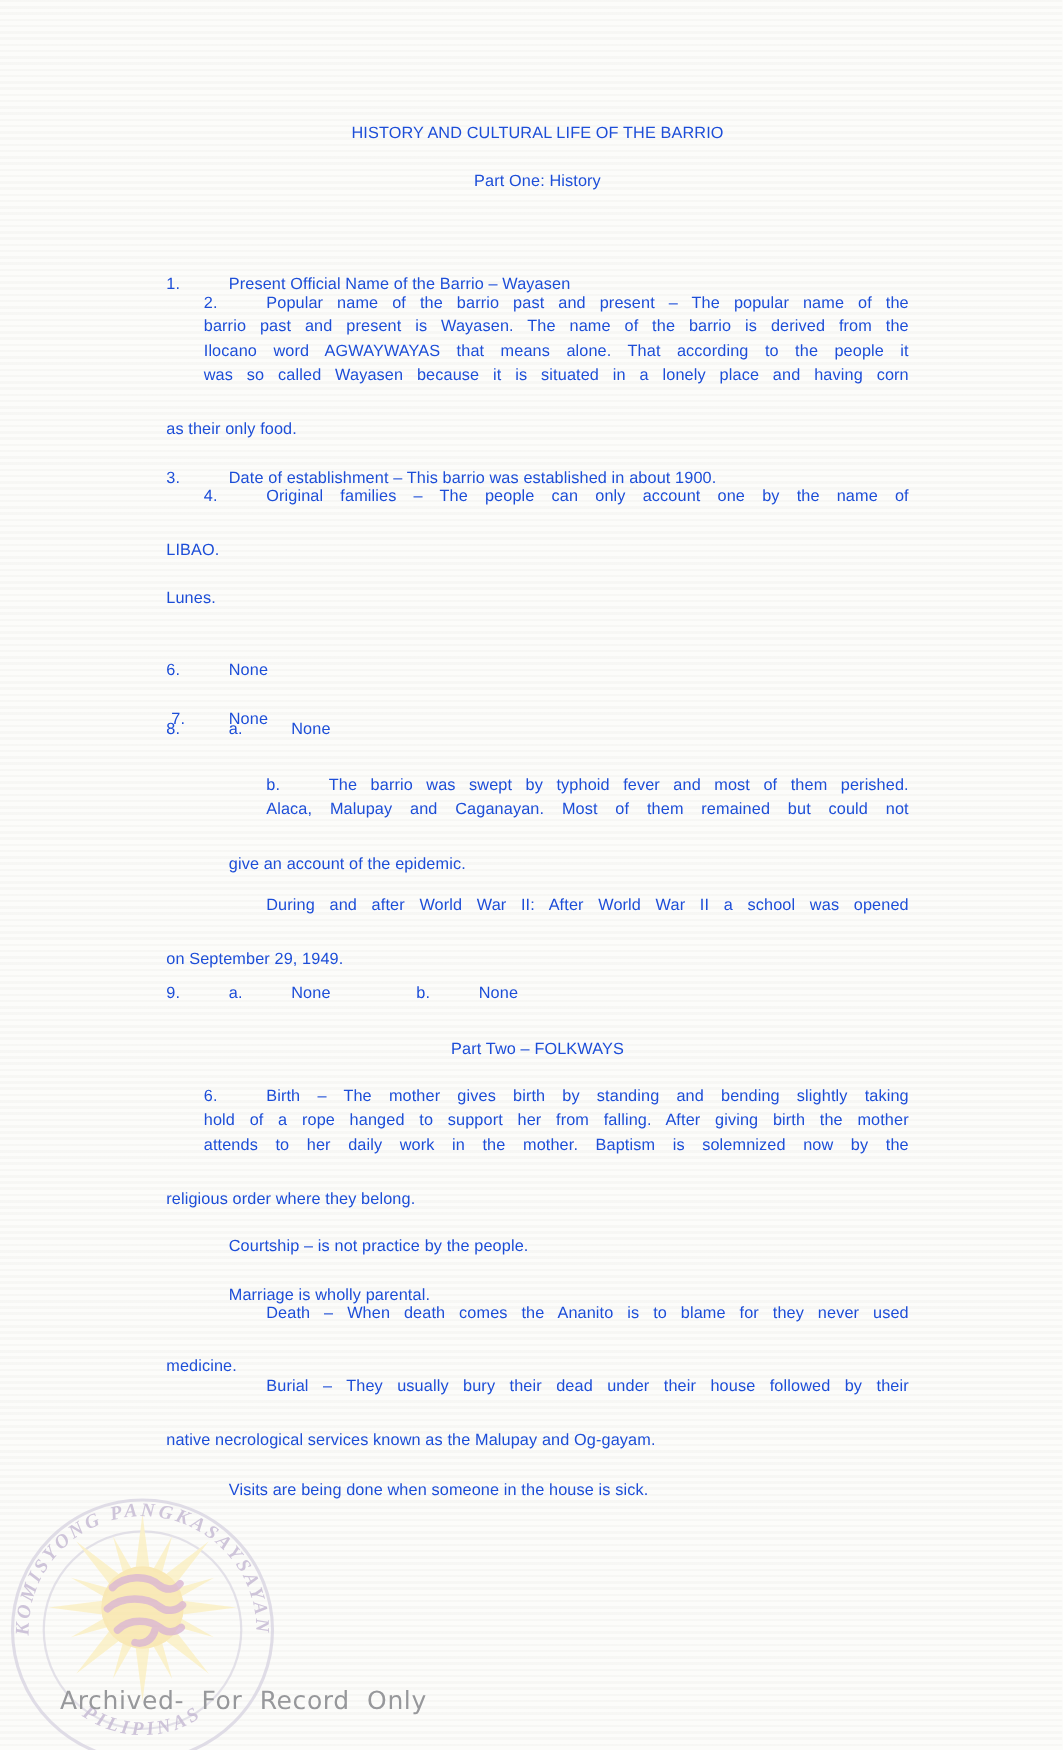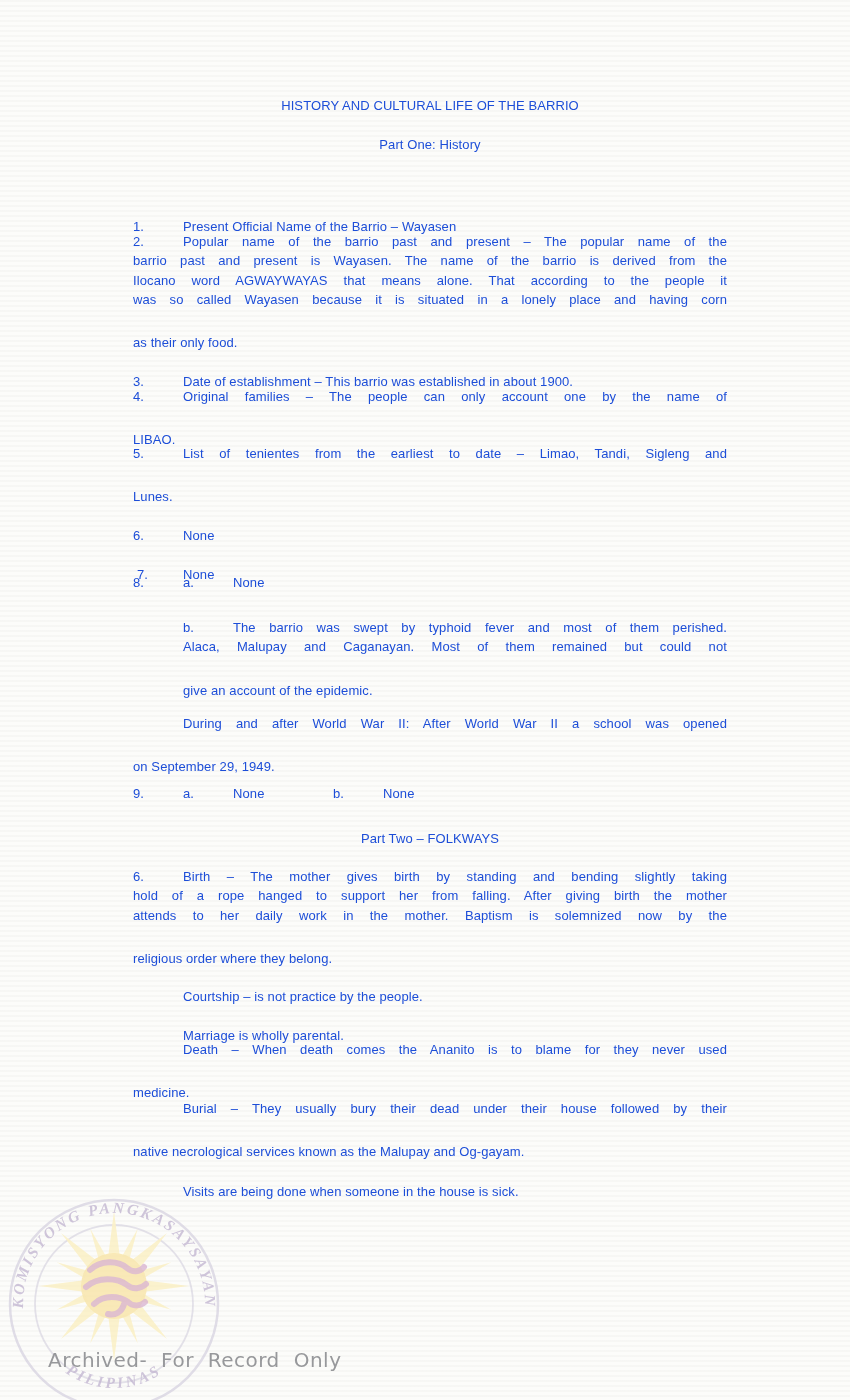--- a/index.html
+++ b/index.html
@@ -14,21 +14,21 @@
     background:repeating-linear-gradient(180deg,
       rgba(150,150,140,0.05) 0 2px, rgba(255,255,255,0) 2px 5px);
   }
   .pg{
     position:absolute;left:133px;width:594px;
     font-size:13px;line-height:19.3px;color:#1d4ed8;
     letter-spacing:0.1px;
   }
   .ctr{text-align:center;}
   .ln{text-align:justify;text-align-last:left;}
-  .ln.jf{text-align-last:justify;}
+  .ln.jf{text-align-last:justify;margin-left:30px;}
   .ln.lt{text-align:left;text-align-last:left;margin-top:24px;}
   .ind{text-indent:50px;}
   .tb{display:inline-block;width:50px;}
   .tb2{display:inline-block;width:100px;}
   .hang{padding-left:50px;width:544px;}
   .watermark{
     position:absolute;left:48px;top:1340px;
     font-size:20px;line-height:40px;color:#97989b;
     letter-spacing:0.5px;word-spacing:7px;white-space:pre;
     font-family:"DejaVu Sans",sans-serif;
@@ -56,21 +56,20 @@
 <div class="pg" style="top:348px">
   <div class="ln lt"><span class="tb">3.</span><span>Date of establishment – This barrio was established in about 1900.</span></div>
 </div>
 
 <div class="pg" style="top:387px">
   <div class="ln jf"><span class="tb">4.</span><span>Original families – The people can only account one by the name of</span></div>
   <div class="ln lt">LIBAO.</div>
 </div>
 
 <div class="pg" style="top:444px">
-  <div class="ln jf"><span class="tb">5.</span><span>List of tenientes from the earliest to date – Limao, Tandi, Sigleng and</span></div>
   <div class="ln lt">Lunes.</div>
 </div>
 
 <div class="pg" style="top:502px">
   <div class="ln lt"><span class="tb">6.</span><span>None</span></div>
 </div>
 
 <div class="pg" style="top:541px">
   <div class="ln lt"><span class="tb" style="padding-left:4px;width:46px">7.</span><span>None</span></div>
 </div>

